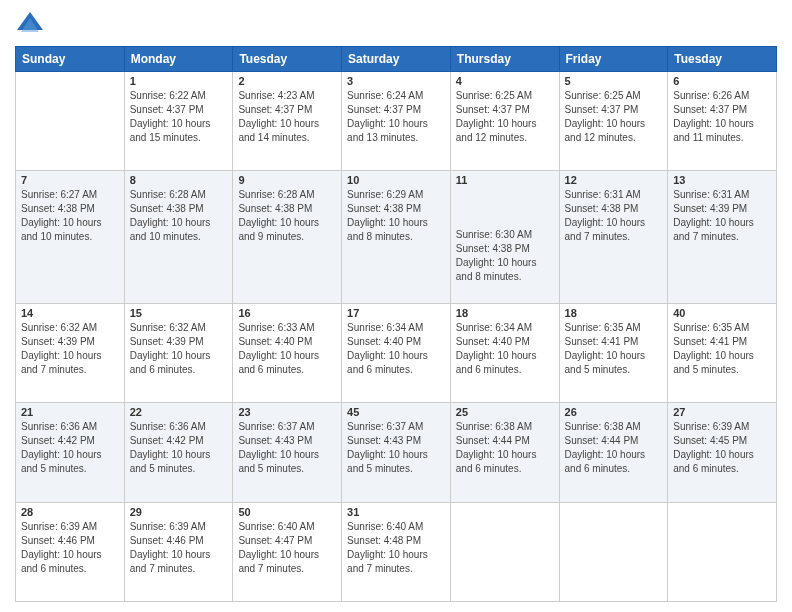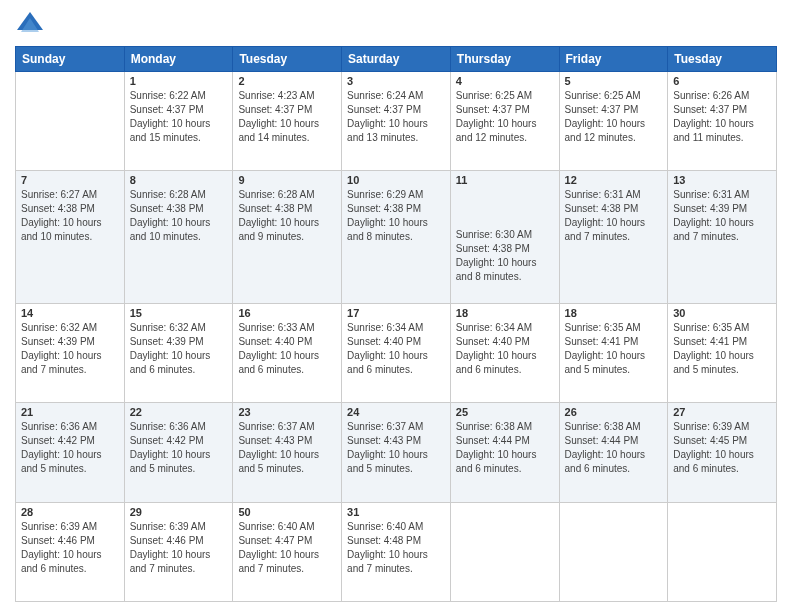--- a/index.html
+++ b/index.html
@@ -269,21 +269,21 @@
 and 6 minutes.</div>
           </td>
           <td>
             <span class="day-number">18</span>
             <div class="day-info" style="white-space: pre-line;">Sunrise: 6:35 AM
 Sunset: 4:41 PM
 Daylight: 10 hours
 and 5 minutes.</div>
           </td>
           <td>
-            <span class="day-number">30</span>
+            <span class="day-number">40</span>
             <div class="day-info" style="white-space: pre-line;">Sunrise: 6:35 AM
 Sunset: 4:41 PM
 Daylight: 10 hours
 and 5 minutes.</div>
           </td>
         </tr>
         <tr class="row-shaded">
           <td>
             <span class="day-number">21</span>
             <div class="day-info" style="white-space: pre-line;">Sunrise: 6:36 AM
@@ -299,21 +299,21 @@
 and 5 minutes.</div>
           </td>
           <td>
             <span class="day-number">23</span>
             <div class="day-info" style="white-space: pre-line;">Sunrise: 6:37 AM
 Sunset: 4:43 PM
 Daylight: 10 hours
 and 5 minutes.</div>
           </td>
           <td>
-            <span class="day-number">24</span>
+            <span class="day-number">45</span>
             <div class="day-info" style="white-space: pre-line;">Sunrise: 6:37 AM
 Sunset: 4:43 PM
 Daylight: 10 hours
 and 5 minutes.</div>
           </td>
           <td>
             <span class="day-number">25</span>
             <div class="day-info" style="white-space: pre-line;">Sunrise: 6:38 AM
 Sunset: 4:44 PM
 Daylight: 10 hours

